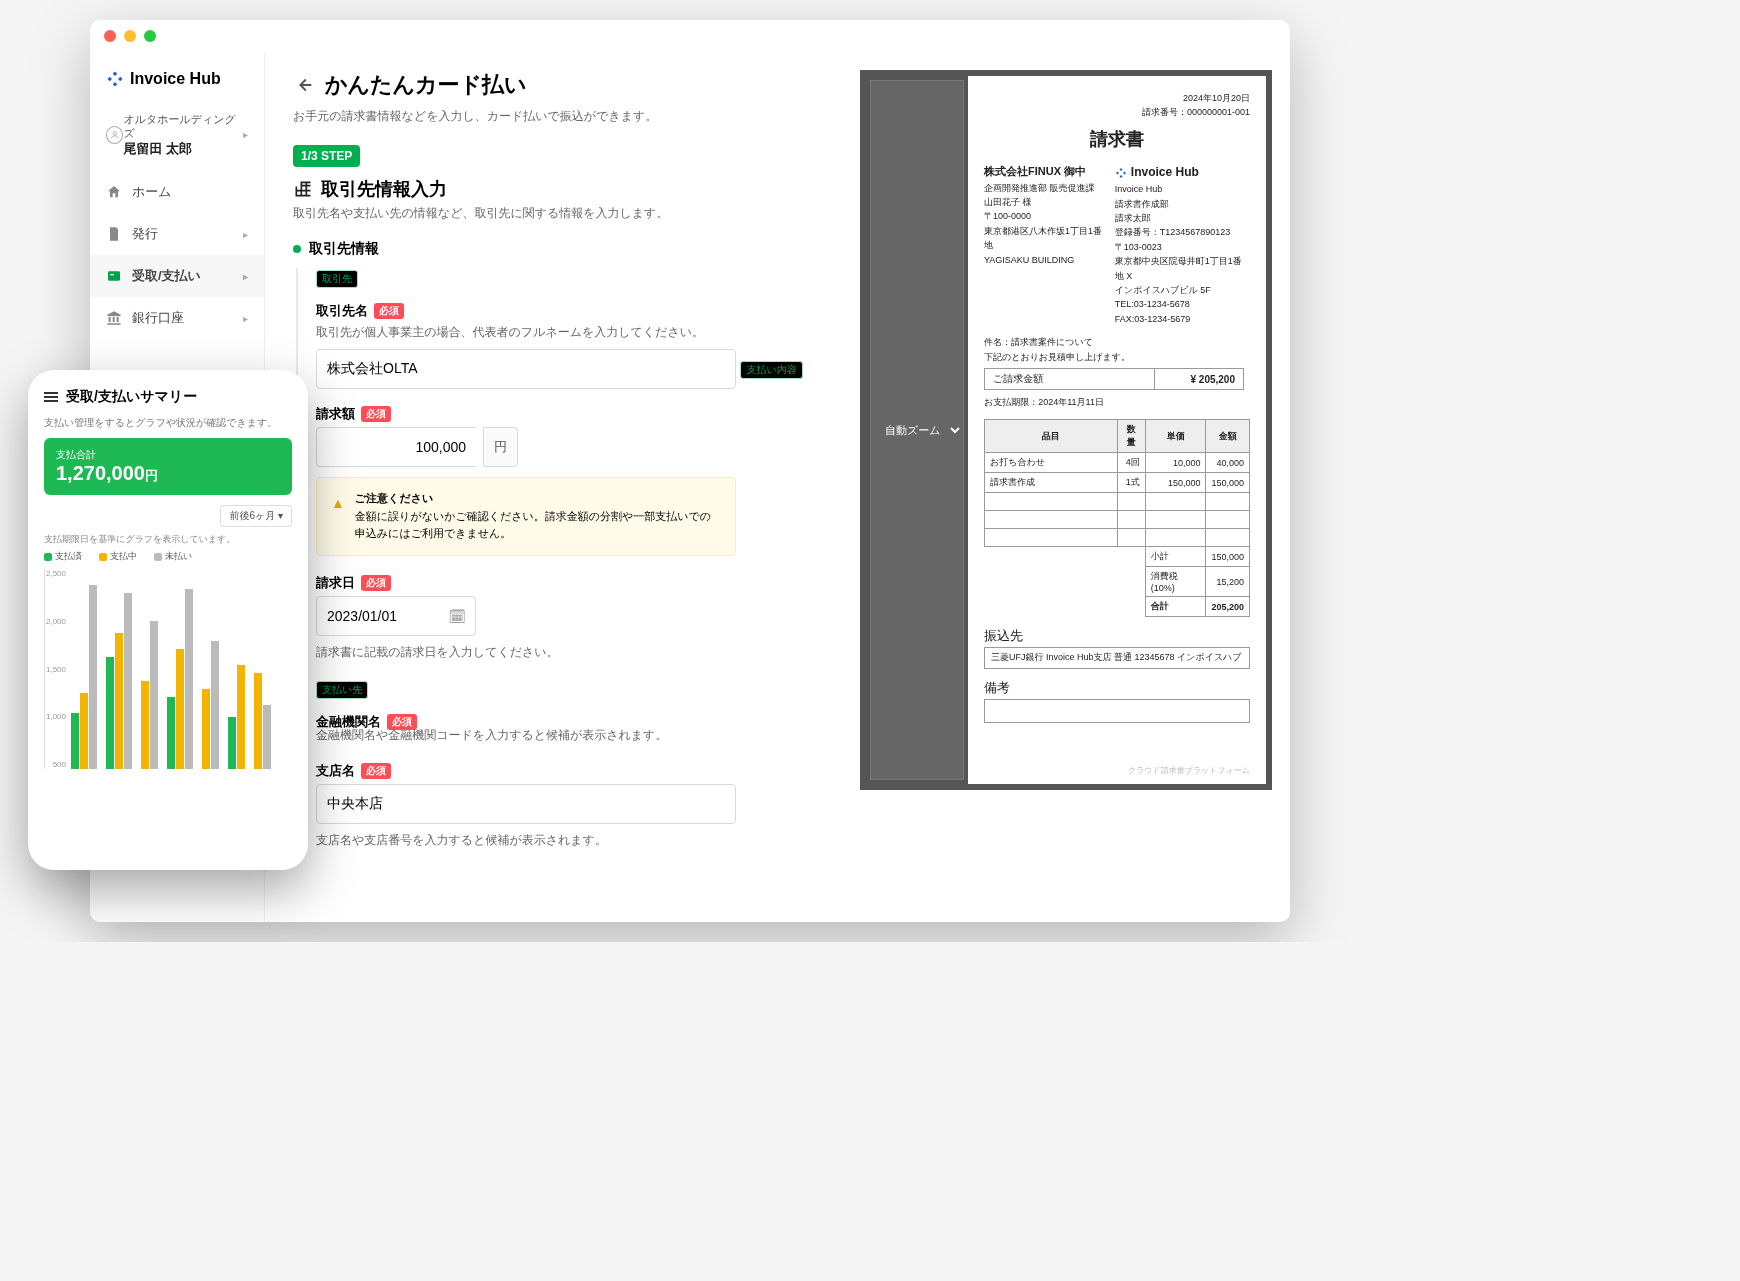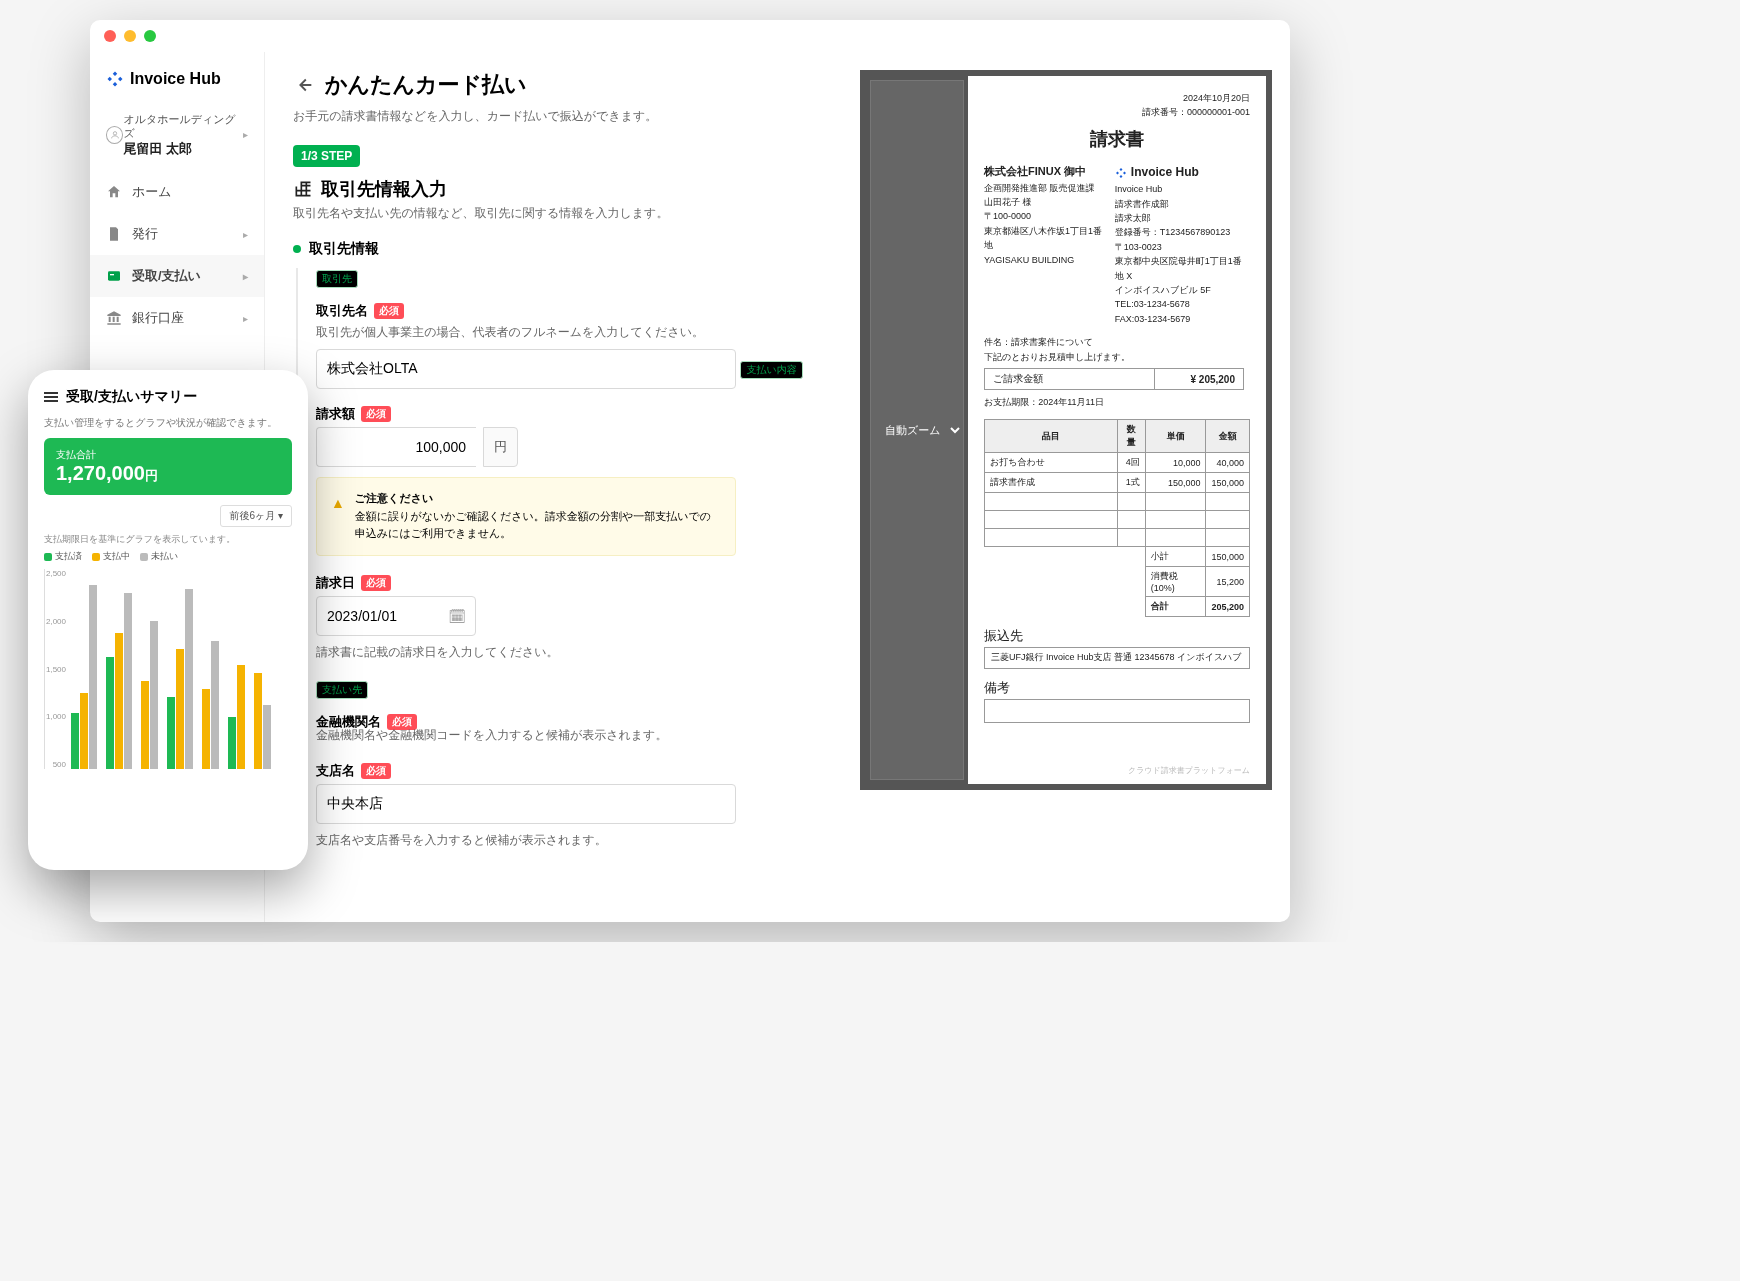--- a/index.html
+++ b/index.html
@@ -105,21 +105,21 @@
 .phone .ph-title { display: flex; align-items: center; gap: 8px; font-weight: 800; font-size: 14px; }
 .phone .burger { display: inline-flex; flex-direction: column; gap: 2px; }
 .phone .burger span { width: 14px; height: 2px; background: #333; }
 .phone .ph-sub { font-size: 10px; color: #777; margin: 10px 0 8px; }
 .phone .sum-card { background: #1eb954; color: #fff; border-radius: 6px; padding: 10px 12px; }
 .phone .sum-card .lab { font-size: 10px; }
 .phone .sum-card .val { font-size: 20px; font-weight: 800; }
 .phone .range { display: flex; justify-content: flex-end; margin: 10px 0 6px; }
 .phone .range .sel { border: 1px solid #ddd; font-size: 10px; padding: 3px 8px; border-radius: 3px; color: #555; }
 .phone .note { font-size: 9px; color: #888; margin-bottom: 4px; }
-.phone .legend { display: flex; gap: 10px; font-size: 9px; color: #555; margin-bottom: 6px; }
+.phone .legend { display: flex; gap: 17px; font-size: 9px; color: #555; margin-bottom: 6px; }
 .phone .legend i { width: 8px; height: 8px; display: inline-block; border-radius: 2px; margin-right: 3px; vertical-align: middle; }
 .phone .lg-g { background: #1eb954; }
 .phone .lg-y { background: #f5b301; }
 .phone .lg-gr { background: #bbb; }
 .phone .chart { position: relative; height: 200px; border-left: 1px solid #ddd; display: flex; align-items: flex-end; gap: 9px; padding: 0 0 0 26px; }
 .phone .y-ax { position: absolute; left: 0; top: 0; bottom: 0; width: 24px; display: flex; flex-direction: column; justify-content: space-between; font-size: 8px; color: #999; text-align: right; padding-right: 3px; }
 .phone .bars { display: flex; align-items: flex-end; gap: 1px; }
 .phone .bar { width: 8px; }
 .phone .bar.g { background: #1eb954; }
 .phone .bar.y { background: #f5b301; }

